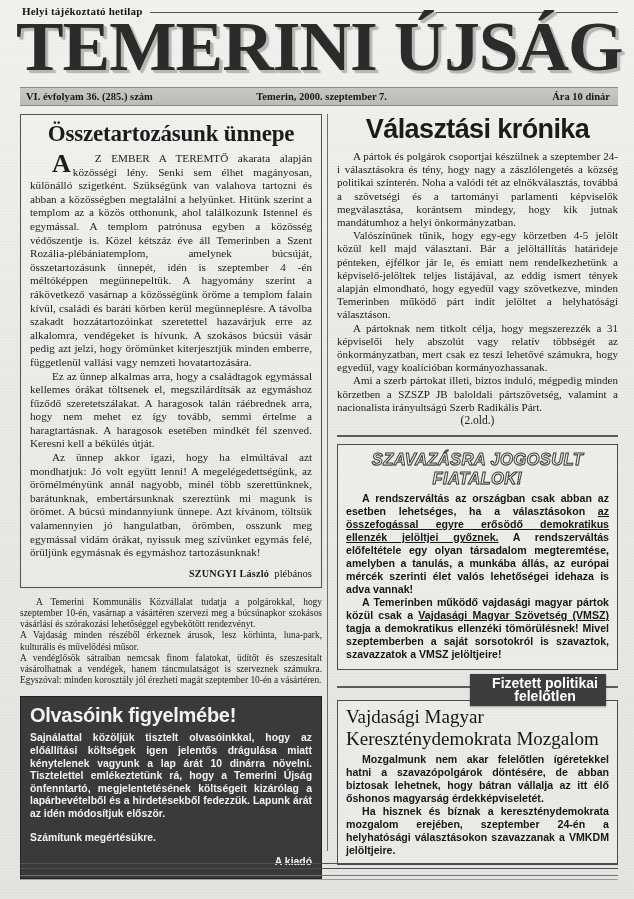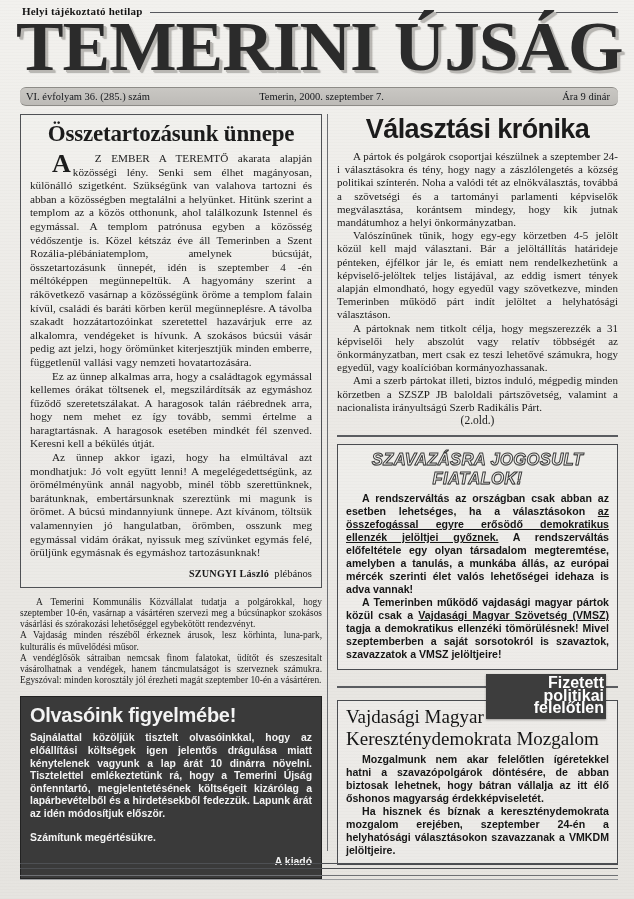--- a/index.html
+++ b/index.html
@@ -50,24 +50,23 @@
 
   .infobar{
     position:relative;
     margin:4px 16px 0 20px;
     height:17px;
     background:linear-gradient(180deg,#c9c7c3,#bdbbb7);
     border-top:1px solid #8d8b87;
     border-bottom:1px solid #8d8b87;
     display:flex;align-items:center;
     font-family:"Liberation Serif", serif;
-    font-weight:normal;font-size:10.5px;
+    font-weight:bold;font-size:10.5px;
     color:#16181c;
     z-index:3;
-    border-radius:6px;
   }
   .infobar .ib-left{padding-left:6px;}
   .infobar .ib-mid{position:absolute;left:50%;transform:translateX(-48%);}
   .infobar .ib-right{margin-left:auto;padding-right:8px;}
 
   
   .cols{
     display:flex;
     padding:8px 16px 0 20px;
     gap:0;
@@ -222,24 +221,24 @@
 
   
   .paidtag{
     position:absolute;
     right:12px;
     width:118px;
     background:#3d3d3d;
     color:#fff;
     font-family:"Liberation Sans", sans-serif;
     font-weight:bold;
-    font-size:16px;
+    font-size:14px;
     line-height:12.5px;
-    text-align:right;
-    padding:3px 2px 4px 0;
+    text-align:center;
+    padding:3px 2px 4px 16px;
     z-index:5;
     box-shadow:0 1px 2px rgba(0,0,0,.35);
   }
 
   
   .vmkdmbox{
     margin-top:12px;
     border:1px solid #4a4c50;
     padding:5px 8px 7px 8px;
     background:rgba(255,255,255,.22);
@@ -277,21 +276,21 @@
     <div class="kicker-rule"></div>
   </div>
 
   <div class="masthead">
     <div class="masthead-title">TEMERINI ÚJSÁG</div>
   </div>
 
   <div class="infobar">
     <div class="ib-left">VI. évfolyam 36. (285.) szám</div>
     <div class="ib-mid">Temerin, 2000. szeptember 7.</div>
-    <div class="ib-right">Ára 9 dinár</div>
+    <div class="ib-right">Ára 10 dinár</div>
   </div>
 
   <div class="cols">
 
     <div class="col-left">
 
       <div class="lead-box">
         <h1 class="lead-title">Összetartozásunk ünnepe</h1>
         <div class="body-serif">
           <p class="dropcap-p">AZ EMBER A TEREMTŐ akarata alapján közösségi lény. Senki sem élhet magányosan, különálló szigetként. Szükségünk van valahova tartozni és abban a közösségben megtalálni a helyünket. Hitünk szerint a templom az a közös otthonunk, ahol találkozunk Istennel és egymással. A templom patrónusa egyben a közösség védőszentje is. Közel kétszáz éve áll Temerinben a Szent Rozália-plébániatemplom, amelynek búcsúját, összetartozásunk ünnepét, idén is szeptember 4 -én méltóképpen megünnepeltük. A hagyomány szerint a rákövetkező vasárnap a közösségünk öröme a templom falain kívül, családi és baráti körben kerül megünneplésre. A távolba szakadt hozzátartozóinkat szeretettel hazavárjuk erre az alkalomra, vendégeket is hívunk. A szokásos búcsúi vásár pedig azt jelzi, hogy örömünket kiterjesztjük minden emberre, függetlenül vallási vagy nemzeti hovatartozására.</p>

